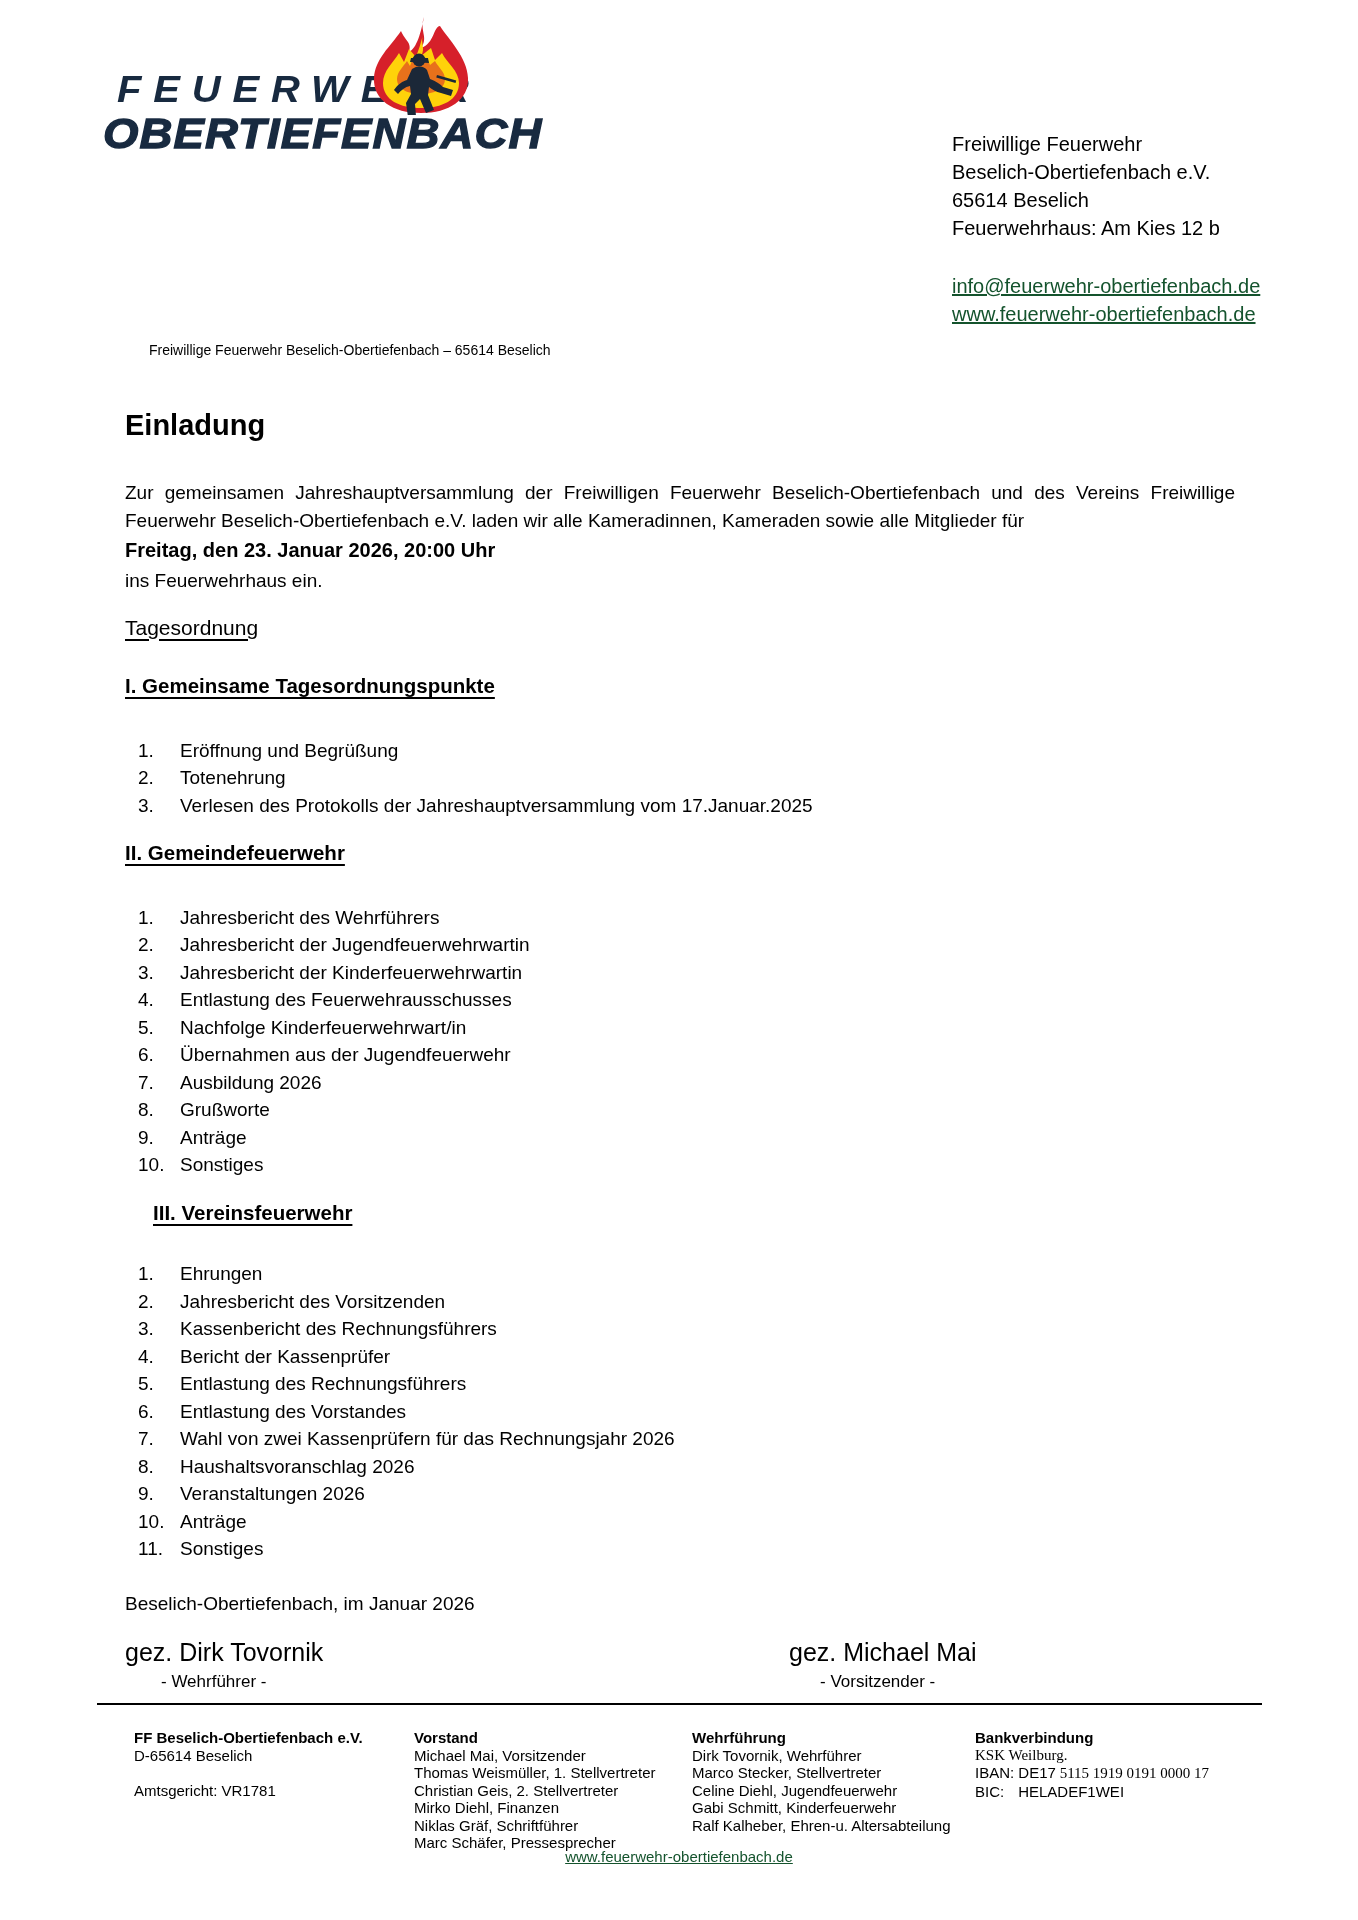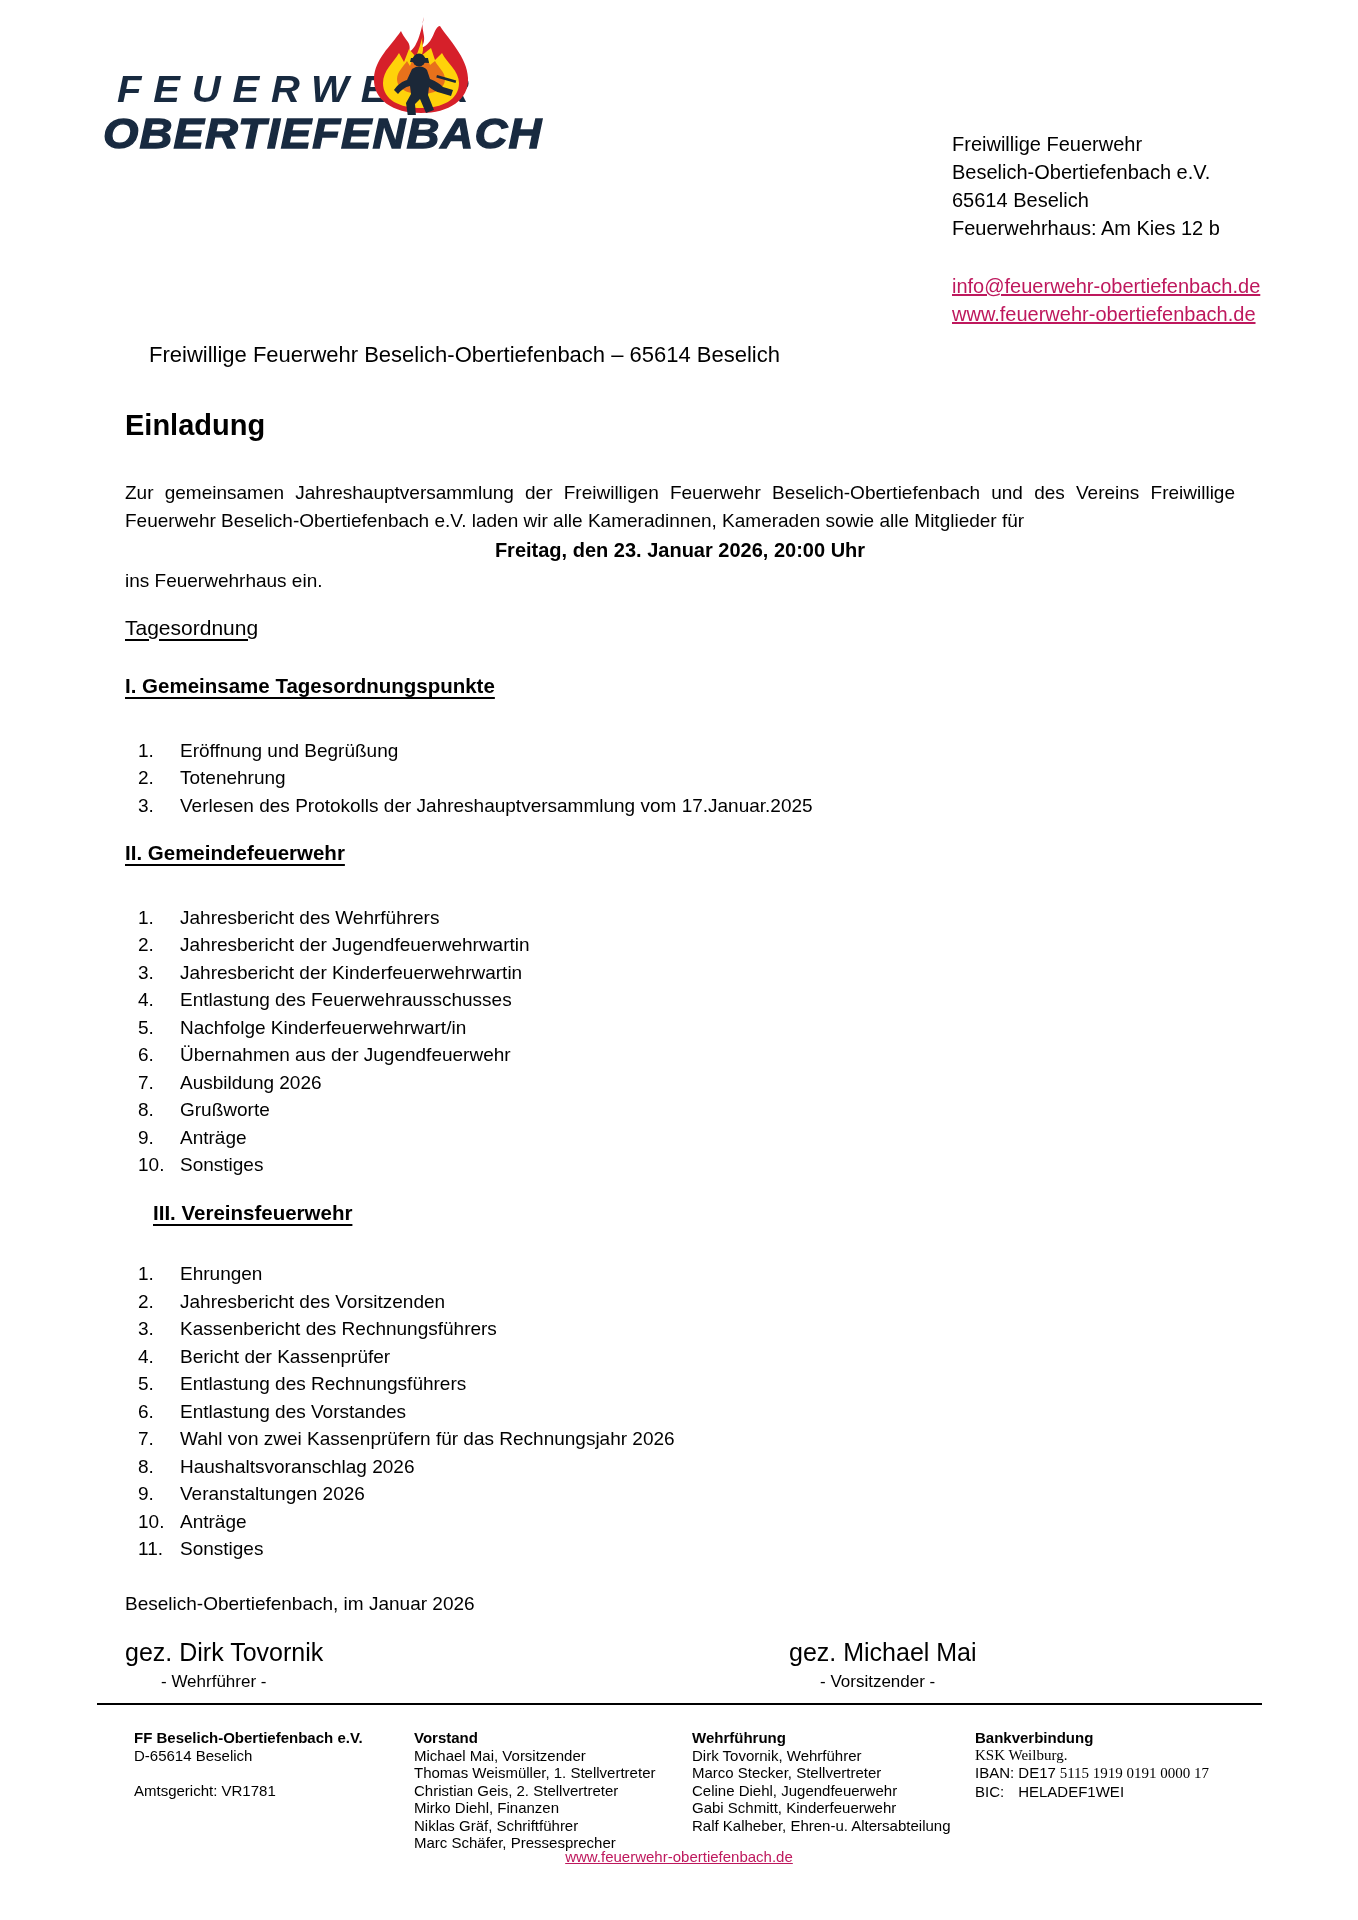--- a/index.html
+++ b/index.html
@@ -20,27 +20,27 @@
     font-size:43px; letter-spacing:1px; color:#182a40;
     -webkit-text-stroke:1.3px #182a40;
     transform:scaleX(1.06); transform-origin:left center; white-space:nowrap;
   }
   .logo svg { position:absolute; left:258px; top:0px; }
   .letterhead {
     position:absolute; left:952px; top:130px; font-size:20px; line-height:28px;
   }
   .letterhead .links { margin-top:30px; }
   .letterhead a { text-decoration:underline; }
-  .sender-line { position:absolute; left:149px; top:342px; font-size:22px; }
+  .sender-line { position:absolute; left:149px; top:342px; font-size:14px; }
 
   
   .body { position:absolute; left:125px; top:408px; width:1110px; font-size:19px; line-height:27.5px; }
   .doc-title { margin:0; font-size:29px; font-weight:700; line-height:34px; }
   .intro-par { margin:37px 0 0 0; text-align:justify; }
-  .date-line { margin:2px 0 0 0; text-align:center; font-weight:700; font-size:20px; line-height:28px; }
+  .date-line { margin:2px 0 0 0; font-weight:700; font-size:20px; line-height:28px; }
   .closing-line { margin:3px 0 0 0; }
   .h-agenda { margin:20px 0 0 0; font-size:21px; font-weight:400; line-height:25px;
               text-decoration:underline; text-decoration-thickness:2px; text-underline-offset:4px; display:inline-block; }
   .h-section { margin:0; font-size:20.5px; font-weight:700; line-height:25px;
                text-decoration:underline; text-decoration-thickness:2px; text-underline-offset:4px; display:inline-block; }
   .sp-1 { margin-top:31px; } .sp-2 { margin-top:21px; } .sp-3 { margin-top:21px;margin-left:28px; }
   .agenda-list { margin-top:36px; }
   .agenda-list.tight { margin-top:33px; }
   .agenda-item { display:flex; }
   .agenda-item .num { flex:none; width:42px; margin-left:13px; }
@@ -55,21 +55,21 @@
   
   .rule { position:absolute; left:97px; right:96px; top:1703px; border-top:2.5px solid #000; }
   .fcol { position:absolute; top:1728px; font-size:15px; line-height:17.4px; }
   .fcol .fhead { font-weight:700; line-height:19px; }
   .fcol-1 { left:134px; } .fcol-2 { left:414px; } .fcol-3 { left:692px; } .fcol-4 { left:975px; }
   .fline { min-height:17.4px; }
   .serif { font-family:"Liberation Serif", serif; }
   .bic-val { margin-left:14px; }
   .footer-link { position:absolute; top:1848px; left:0; width:100%; text-align:center; font-size:15px; }
   .footer-link a { text-decoration:underline; }
-  a.blue { color:#be185d; }
+  a.blue { color:#14532d; }
 </style>
 </head>
 <body>
 
 <div class="page">
 
   <div class="logo">
     <span class="word1">FEUERWEHR</span>
     <span class="word2">OBERTIEFENBACH</span>
     <svg width="122" height="100" viewBox="0 0 122 100" aria-hidden="true">

